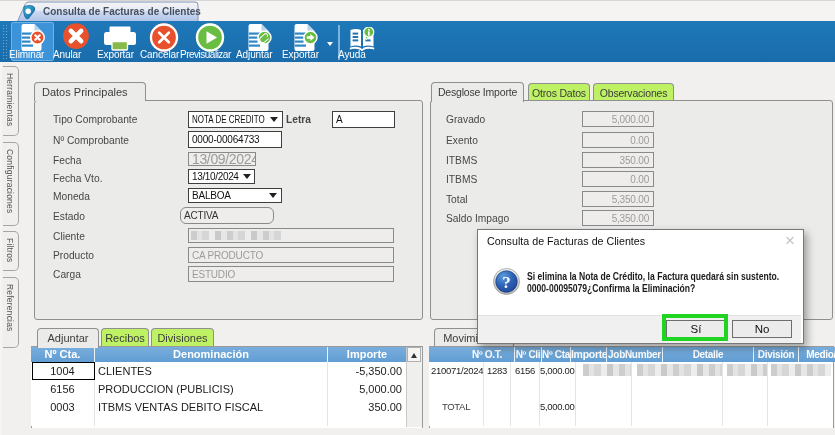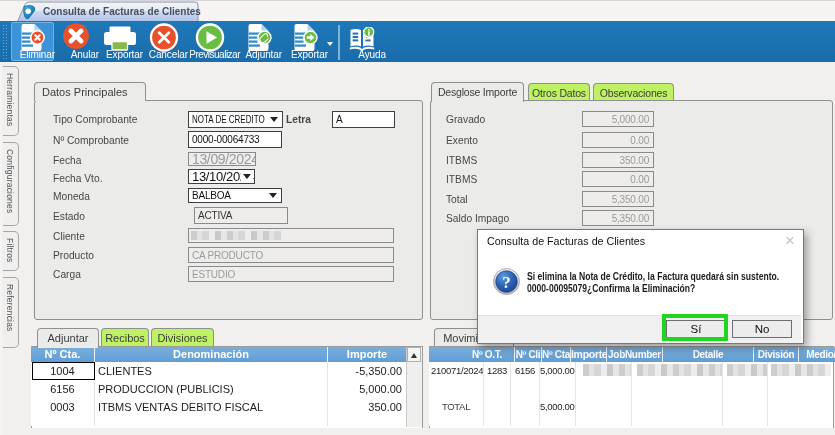--- a/index.html
+++ b/index.html
@@ -3,21 +3,21 @@
 <meta charset="utf-8">
 <style>
   html,body{margin:0;padding:0;}
   body{font-family:"Liberation Sans",sans-serif;}
   #app{position:relative;width:835px;height:435px;background:#f1f0ef;overflow:hidden;}
   .abs{position:absolute;}
   
   #topstrip{left:0;top:0;width:835px;height:20px;background:#f5f4f2;border-top:1px solid #d8d7d5;}
   
   #toolbar{left:0;top:21px;width:835px;height:41px;background:linear-gradient(#1e78b8,#1a6cab);}
-  .tbtn{position:absolute;top:22px;height:39px;text-align:right;color:#fff;font-size:11px;}
+  .tbtn{position:absolute;top:22px;height:39px;text-align:left;color:#fff;font-size:11px;}
   .tbtn .lbl{position:absolute;bottom:1px;left:0;right:0;font-size:10px;letter-spacing:-0.1px;}
   .tbtn svg{position:absolute;top:1px;left:50%;transform:translateX(-50%);}
   #grip{left:2px;top:24px;width:5px;height:35px;
     background-image:radial-gradient(circle at 1.5px 1.5px,#77aeda 0.8px,rgba(0,0,0,0) 1px);
     background-size:3px 3px;opacity:0.9;}
   .tsep{position:absolute;width:1.5px;height:35px;background:#7db4dd;}
   
   .vtab{position:absolute;left:3px;width:15px;background:#f0efee;border:1px solid #a5a5a5;border-left:none;
         border-radius:0 5px 5px 0;color:#555;font-size:8.5px;}
   .vtab span{position:absolute;top:6px;left:2px;writing-mode:vertical-rl;letter-spacing:0.2px;}
@@ -192,23 +192,23 @@
   <div class="flabel" style="left:53px;top:210px;">Estado</div>
   <div class="flabel" style="left:53px;top:230px;">Cliente</div>
   <div class="flabel" style="left:53px;top:249px;">Producto</div>
   <div class="flabel" style="left:53px;top:268px;">Carga</div>
 
   <div class="fbox" style="left:188px;top:111px;width:90px;height:15px;">​<span class="cond">NOTA DE CREDITO</span><span class="combo-arrow"></span></div>
   <div class="flabel" style="left:286px;top:113px;font-weight:bold;">Letra</div>
   <div class="fbox" style="left:332px;top:111px;width:58px;height:15px;">A</div>
   <div class="fbox" style="left:188px;top:131px;width:89px;height:15px;">0000-00064733</div>
   <div class="fbox dis" style="left:188px;top:152px;width:63px;height:12px;line-height:12px;font-size:14px;letter-spacing:-0.35px;">13/09/2024</div>
-  <div class="fbox" style="left:188px;top:169px;width:62px;height:13px;line-height:13px;font-size:13px;letter-spacing:-0.35px;">13/10/2024<span class="combo-arrow" style="width:12px;"></span></div>
+  <div class="fbox" style="left:188px;top:169px;width:62px;height:13px;line-height:13px;font-size:10px;letter-spacing:-0.35px;">13/10/2024<span class="combo-arrow" style="width:12px;"></span></div>
   <div class="fbox" style="left:188px;top:188px;width:89px;height:13px;line-height:13px;">BALBOA<span class="combo-arrow"></span></div>
-  <div class="fbox dis" style="left:194px;top:207px;width:89px;height:15px;color:#333;">ACTIVA</div>
+  <div class="fbox dis" style="left:180px;top:207px;width:89px;height:15px;color:#333;border-radius:6px;">ACTIVA</div>
   <div class="fbox dis" style="left:188px;top:228px;width:201px;height:13px;">
       <span class="blur" style="position:absolute;left:2px;top:2px;width:92px;height:9px;"></span>
     </div>
   <div class="fbox dis" style="left:188px;top:247px;width:201px;height:14px;">CA PRODUCTO</div>
   <div class="fbox dis" style="left:188px;top:266px;width:201px;height:14px;">ESTUDIO</div>
 
   <div class="gtab" style="left:431px;top:82px;width:91px;height:19px;line-height:19px;z-index:2;font-size:10.5px;letter-spacing:-0.2px;">Desglose Importe</div>
   <div class="gtab inactive" style="left:528px;top:83px;width:60px;height:18px;line-height:18px;font-size:10.5px;letter-spacing:-0.2px;">Otros Datos</div>
   <div class="gtab inactive" style="left:593px;top:83px;width:79px;height:18px;line-height:18px;font-size:10.5px;letter-spacing:-0.2px;">Observaciones</div>
   <div class="gpanel" style="left:430px;top:100px;width:401px;height:218px;"></div>

